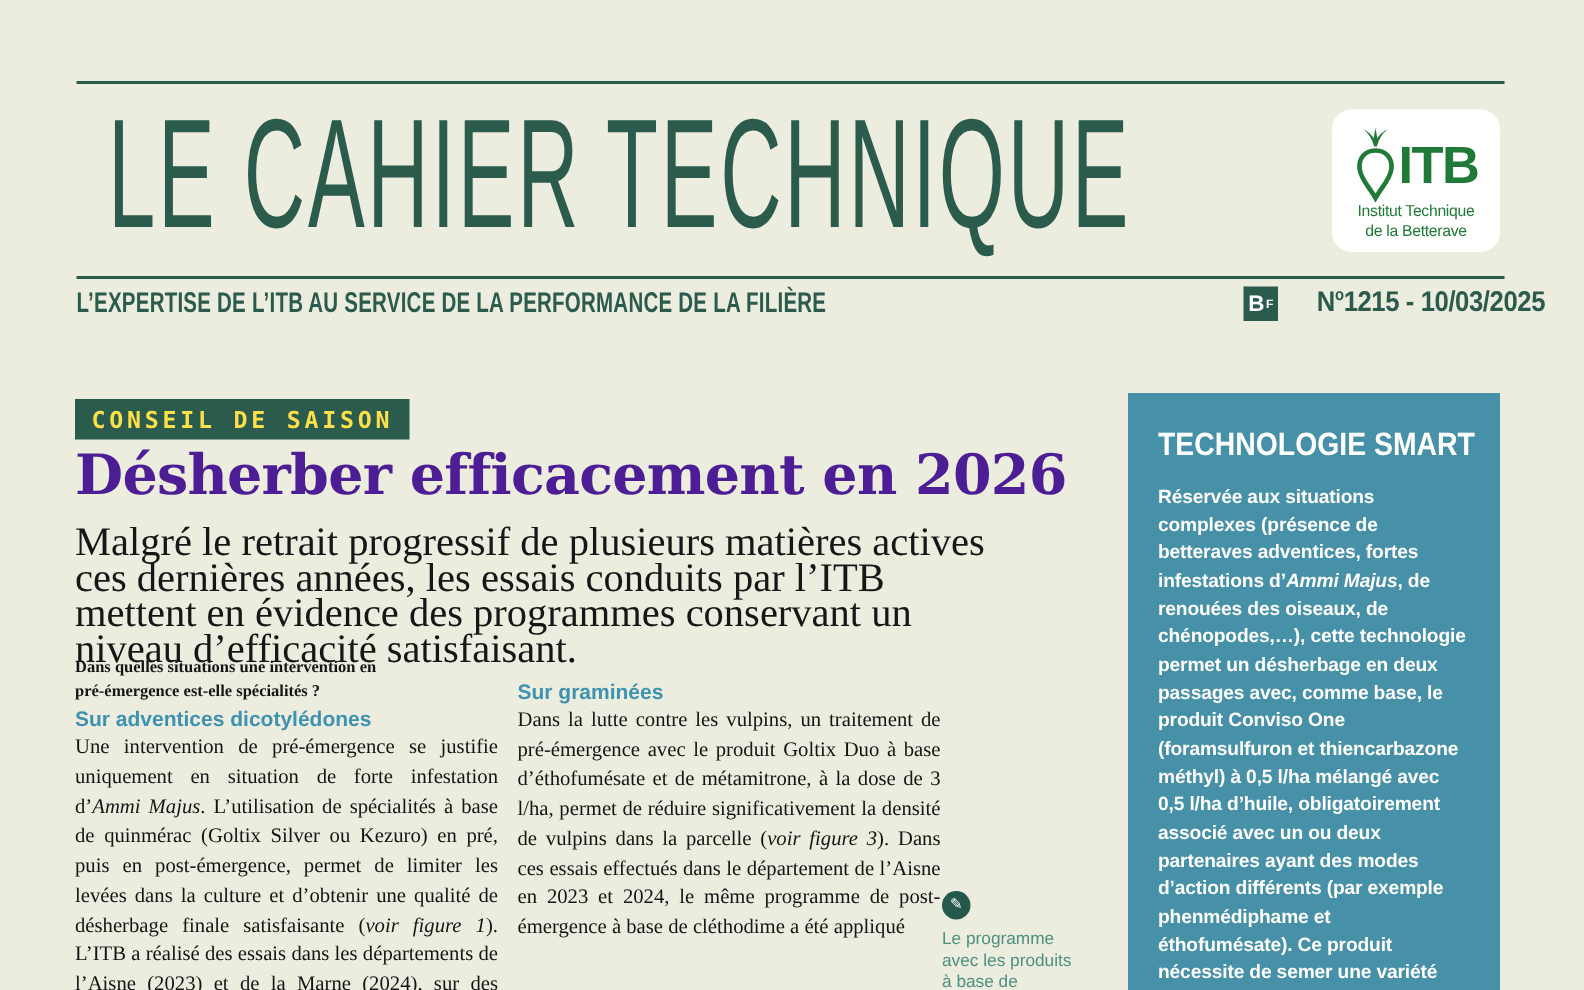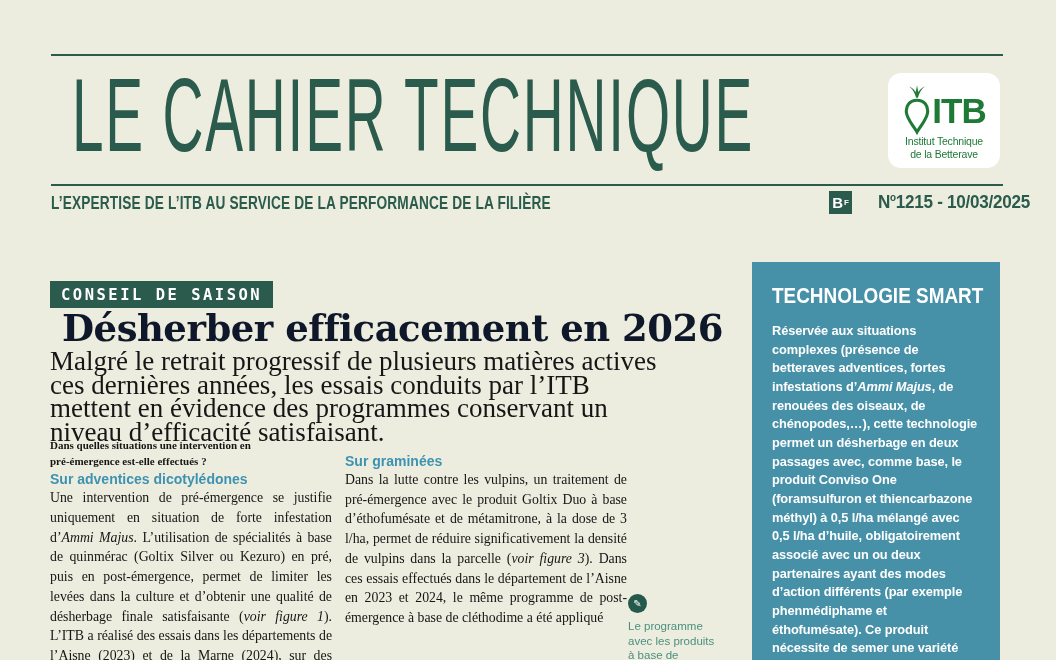--- a/index.html
+++ b/index.html
@@ -39,26 +39,26 @@
   .issue-badge{
     width:23px;height:23px;background:#2b5b4c;color:#ffffff;display:flex;align-items:center;justify-content:center;
     font-weight:bold;font-size:15px;line-height:1;
   }
   .issue-badge sup{font-size:8px;margin-left:1px;}
   .issue-text{color:#2b5b4c;font-weight:bold;font-size:19px;letter-spacing:-0.3px;transform:scaleX(0.9);transform-origin:100% 50%;white-space:nowrap;}
   .issue-text sup{font-size:11px;}
 
   
   .kicker{
-    position:absolute;left:50px;top:281px;background:#2b5b4c;color:#ffffff;
+    position:absolute;left:50px;top:266px;background:#2b5b4c;color:#fde047;
     font-family:"DejaVu Sans Mono",monospace;font-weight:bold;font-size:15.5px;
     letter-spacing:2.5px;padding:5px 11px 4px 11px;white-space:nowrap;
   }
   .headline{
-    position:absolute;left:50px;top:294px;margin:12px;color:#0f172a;
+    position:absolute;left:50px;top:294px;margin:0;color:#4c1d95;
     font-family:"DejaVu Serif",serif;font-weight:bold;font-size:37px;letter-spacing:-0.5px;
   }
   .standfirst{
     position:absolute;left:50px;top:350px;width:612px;margin:0;color:#161616;
     font-family:"Liberation Serif",serif;font-size:27px;line-height:23.6px;
   }
 
   
   .cols{position:absolute;left:50px;top:438px;width:578px;display:flex;gap:13px;}
   .col{width:282px;color:#151515;}
@@ -120,21 +120,21 @@
     <div class="issue-text"><span>N</span><sup>o</sup><span>1215 - 10/03/2025</span></div>
   </div>
 
   <div class="kicker">CONSEIL DE SAISON</div>
   <h2 class="headline">Désherber efficacement en 2026</h2>
   <p class="standfirst">Malgré le retrait progressif de plusieurs matières actives ces dernières années, les essais conduits par l’ITB mettent en évidence des programmes conservant un niveau d’efficacité satisfaisant.</p>
 
   <div class="cols">
     <div class="col">
       <div class="q-line">Dans quelles situations une intervention en</div>
-      <div class="q-line">pré-émergence est-elle effectués ?</div>
+      <div class="q-line">pré-émergence est-elle spécialités ?</div>
       <div class="subhead">Sur adventices dicotylédones</div>
       <p class="body-p"><span>Une intervention de pré-émergence se justifie uniquement en situation de forte infestation d’</span><span class="it">Ammi Majus</span><span>. L’utilisation de spécialités à base de quinmérac (Goltix Silver ou Kezuro) en pré, puis en post-émergence, permet de limiter les levées dans la culture et d’obtenir une qualité de désherbage finale satisfaisante (</span><span class="it">voir figure 1</span><span>). L’ITB a réalisé des essais dans les départements de l’Aisne (2023) et de la Marne (2024), sur des densités élevées d’adventices, 500 et 1000 /m², avec deux programmes à base de quinmérac. La modalité répartissant le produit</span></p>
     </div>
     <div class="col">
       <div class="subhead col2-gap">Sur graminées</div>
       <p class="body-p"><span>Dans la lutte contre les vulpins, un traitement de pré-émergence avec le produit Goltix Duo à base d’éthofumésate et de métamitrone, à la dose de 3 l/ha, permet de réduire significativement la densité de vulpins dans la parcelle (</span><span class="it">voir figure 3</span><span>). Dans ces essais effectués dans le département de l’Aisne en 2023 et 2024, le même programme de post-émergence à base de cléthodime a été appliqué</span></p>
     </div>
   </div>
 
   <div class="margin-note">

